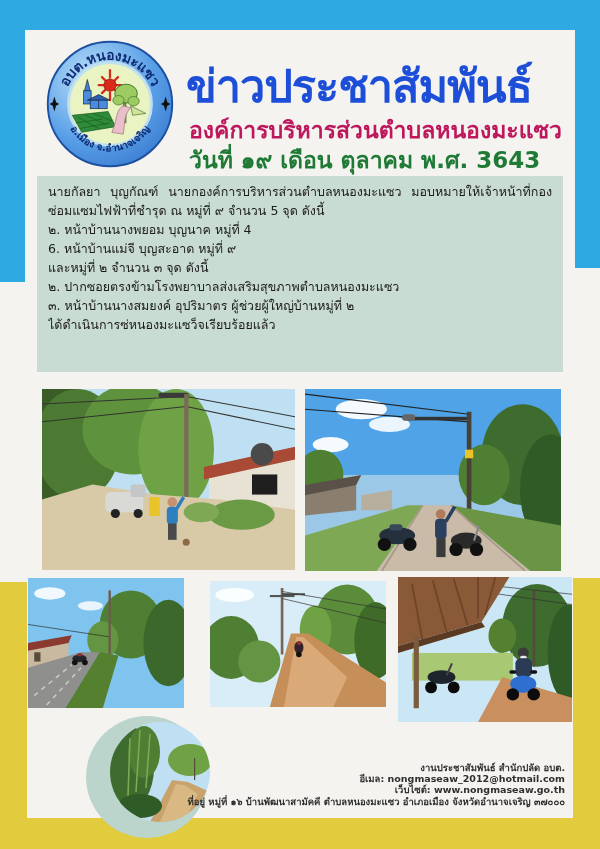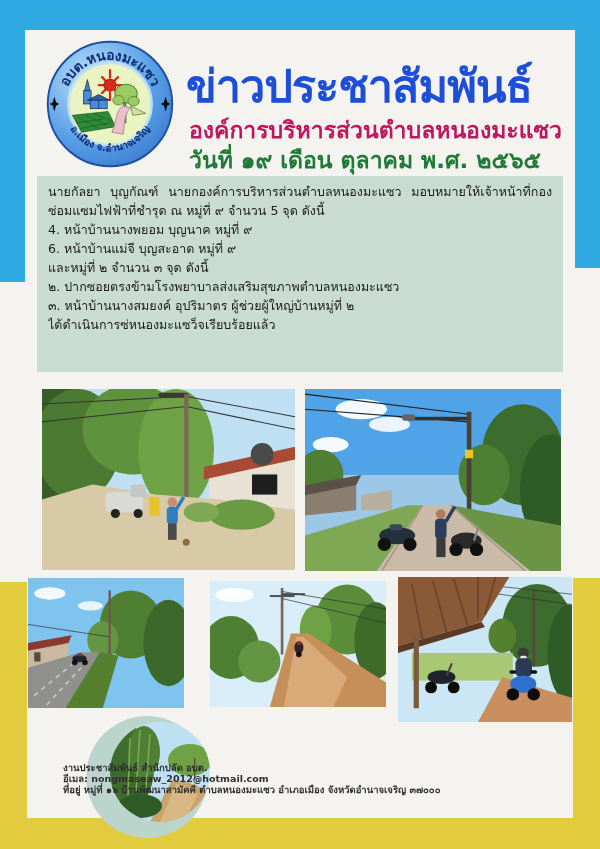--- a/index.html
+++ b/index.html
@@ -26,21 +26,21 @@
   .photo{position:absolute;overflow:hidden;background:#ddd;}
   .photo svg{display:block;width:100%;height:100%;}
   .ph-a{left:42px;top:389px;width:253px;height:181px;}
   .ph-b{left:305px;top:389px;width:256px;height:182px;}
   .ph-c{left:28px;top:578px;width:156px;height:130px;}
   .ph-d{left:210px;top:581px;width:176px;height:126px;}
   .ph-e{left:398px;top:577px;width:174px;height:145px;}
   .circle-outer{position:absolute;left:86px;top:716px;width:122px;height:122px;border-radius:50%;background:#BCD5CC;}
   .circle-photo{position:absolute;left:110px;top:722px;width:100px;height:100px;border-radius:50%;overflow:hidden;}
   .circle-photo svg{display:block;width:100%;height:100%;}
-  .footer{position:absolute;left:63px;top:762px;width:502px;
+  .footer{position:absolute;left:63px;top:762px;width:502px;text-align:right;
           font-size:9.5px;line-height:11.2px;font-weight:700;color:#2e2e2e;}
   .fline{white-space:nowrap;}
 </style>
 </head>
 <body>
 
 <div class="canvas">
 
   <div class="strip cyan cyan-top"></div>
   <div class="strip cyan cyan-left"></div>
@@ -111,26 +111,26 @@
     <text font-size="14.5" font-weight="900" fill="#0E2B73" text-anchor="middle">
       <textPath href="#arcTop" startOffset="50%">อบต.หนองมะแซว</textPath>
     </text>
     <text font-size="10.5" font-weight="900" fill="#0E2B73" text-anchor="middle">
       <textPath href="#arcBot" startOffset="50%">อ.เมือง จ.อำนาจเจริญ</textPath>
     </text>
   </svg>
 
   <div class="title">ข่าวประชาสัมพันธ์</div>
   <div class="subtitle">องค์การบริหารส่วนตำบลหนองมะแซว</div>
-  <div class="dateline">วันที่ ๑๙ เดือน ตุลาคม พ.ศ. ๒๕๖๕</div>
+  <div class="dateline">วันที่ ๑๙ เดือน ตุลาคม พ.ศ. 3643</div>
 
   <div class="panel">
     <div class="pline pjust">นายกัลยา บุญกัณฑ์ นายกองค์การบริหารส่วนตำบลหนองมะแซว มอบหมายให้เจ้าหน้าที่กองช่าง งานซ่อมแซมไฟฟ้า ลงพื้นที่</div>
     <div class="pline">ซ่อมแซมไฟฟ้าที่ชำรุด ณ หมู่ที่ ๙ จำนวน 5 จุด ดังนี้</div>
-    <div class="pline">4. หน้าบ้านนางพยอม บุญนาค หมู่ที่ ๙</div>
+    <div class="pline">๒. หน้าบ้านนางพยอม บุญนาค หมู่ที่ 4</div>
     <div class="pline">6. หน้าบ้านแม่จี บุญสะอาด หมู่ที่ ๙</div>
     <div class="pline">และหมู่ที่ ๒ จำนวน ๓ จุด ดังนี้</div>
     <div class="pline">๒. ปากซอยตรงข้ามโรงพยาบาลส่งเสริมสุขภาพตำบลหนองมะแซว</div>
     <div class="pline">๓. หน้าบ้านนางสมยงค์ อุปริมาตร ผู้ช่วยผู้ใหญ่บ้านหมู่ที่ ๒</div>
     <div class="pline">ได้ดำเนินการซ่หนองมะแซว็จเรียบร้อยแล้ว</div>
   </div>
 
   <div class="photo ph-a">
     <svg viewBox="0 0 100 72" preserveAspectRatio="none" aria-label="dirt village road with trees, power pole, satellite dish, pickup truck and man in blue shirt pointing at street light">
       <rect width="100" height="72" fill="#BFE0F2"></rect>
@@ -300,16 +300,17 @@
       <ellipse cx="34" cy="30" rx="16" ry="26" fill="#4E7F33"></ellipse>
       <path d="M30,8 L26,70 M40,12 L36,66 M20,16 L18,74" stroke="#7FA855" stroke-width="1.6" fill="none"></path>
       <ellipse cx="30" cy="84" rx="22" ry="12" fill="#2F5B26"></ellipse>
       <rect x="84" y="36" width="1.2" height="22" fill="#55493C"></rect>
     </svg>
   </div>
 
   <div class="footer">
     <div class="fline">งานประชาสัมพันธ์ สำนักปลัด อบต.</div>
     <div class="fline">อีเมล: nongmaseaw_2012@hotmail.com</div>
+    <div class="fline">เว็บไซต์: www.nongmaseaw.go.th</div>
     <div class="fline">ที่อยู่ หมู่ที่ ๑๖ บ้านพัฒนาสามัคคี ตำบลหนองมะแซว อำเภอเมือง จังหวัดอำนาจเจริญ ๓๗๐๐๐</div>
   </div>
 
 </div>
 
 </body></html>

